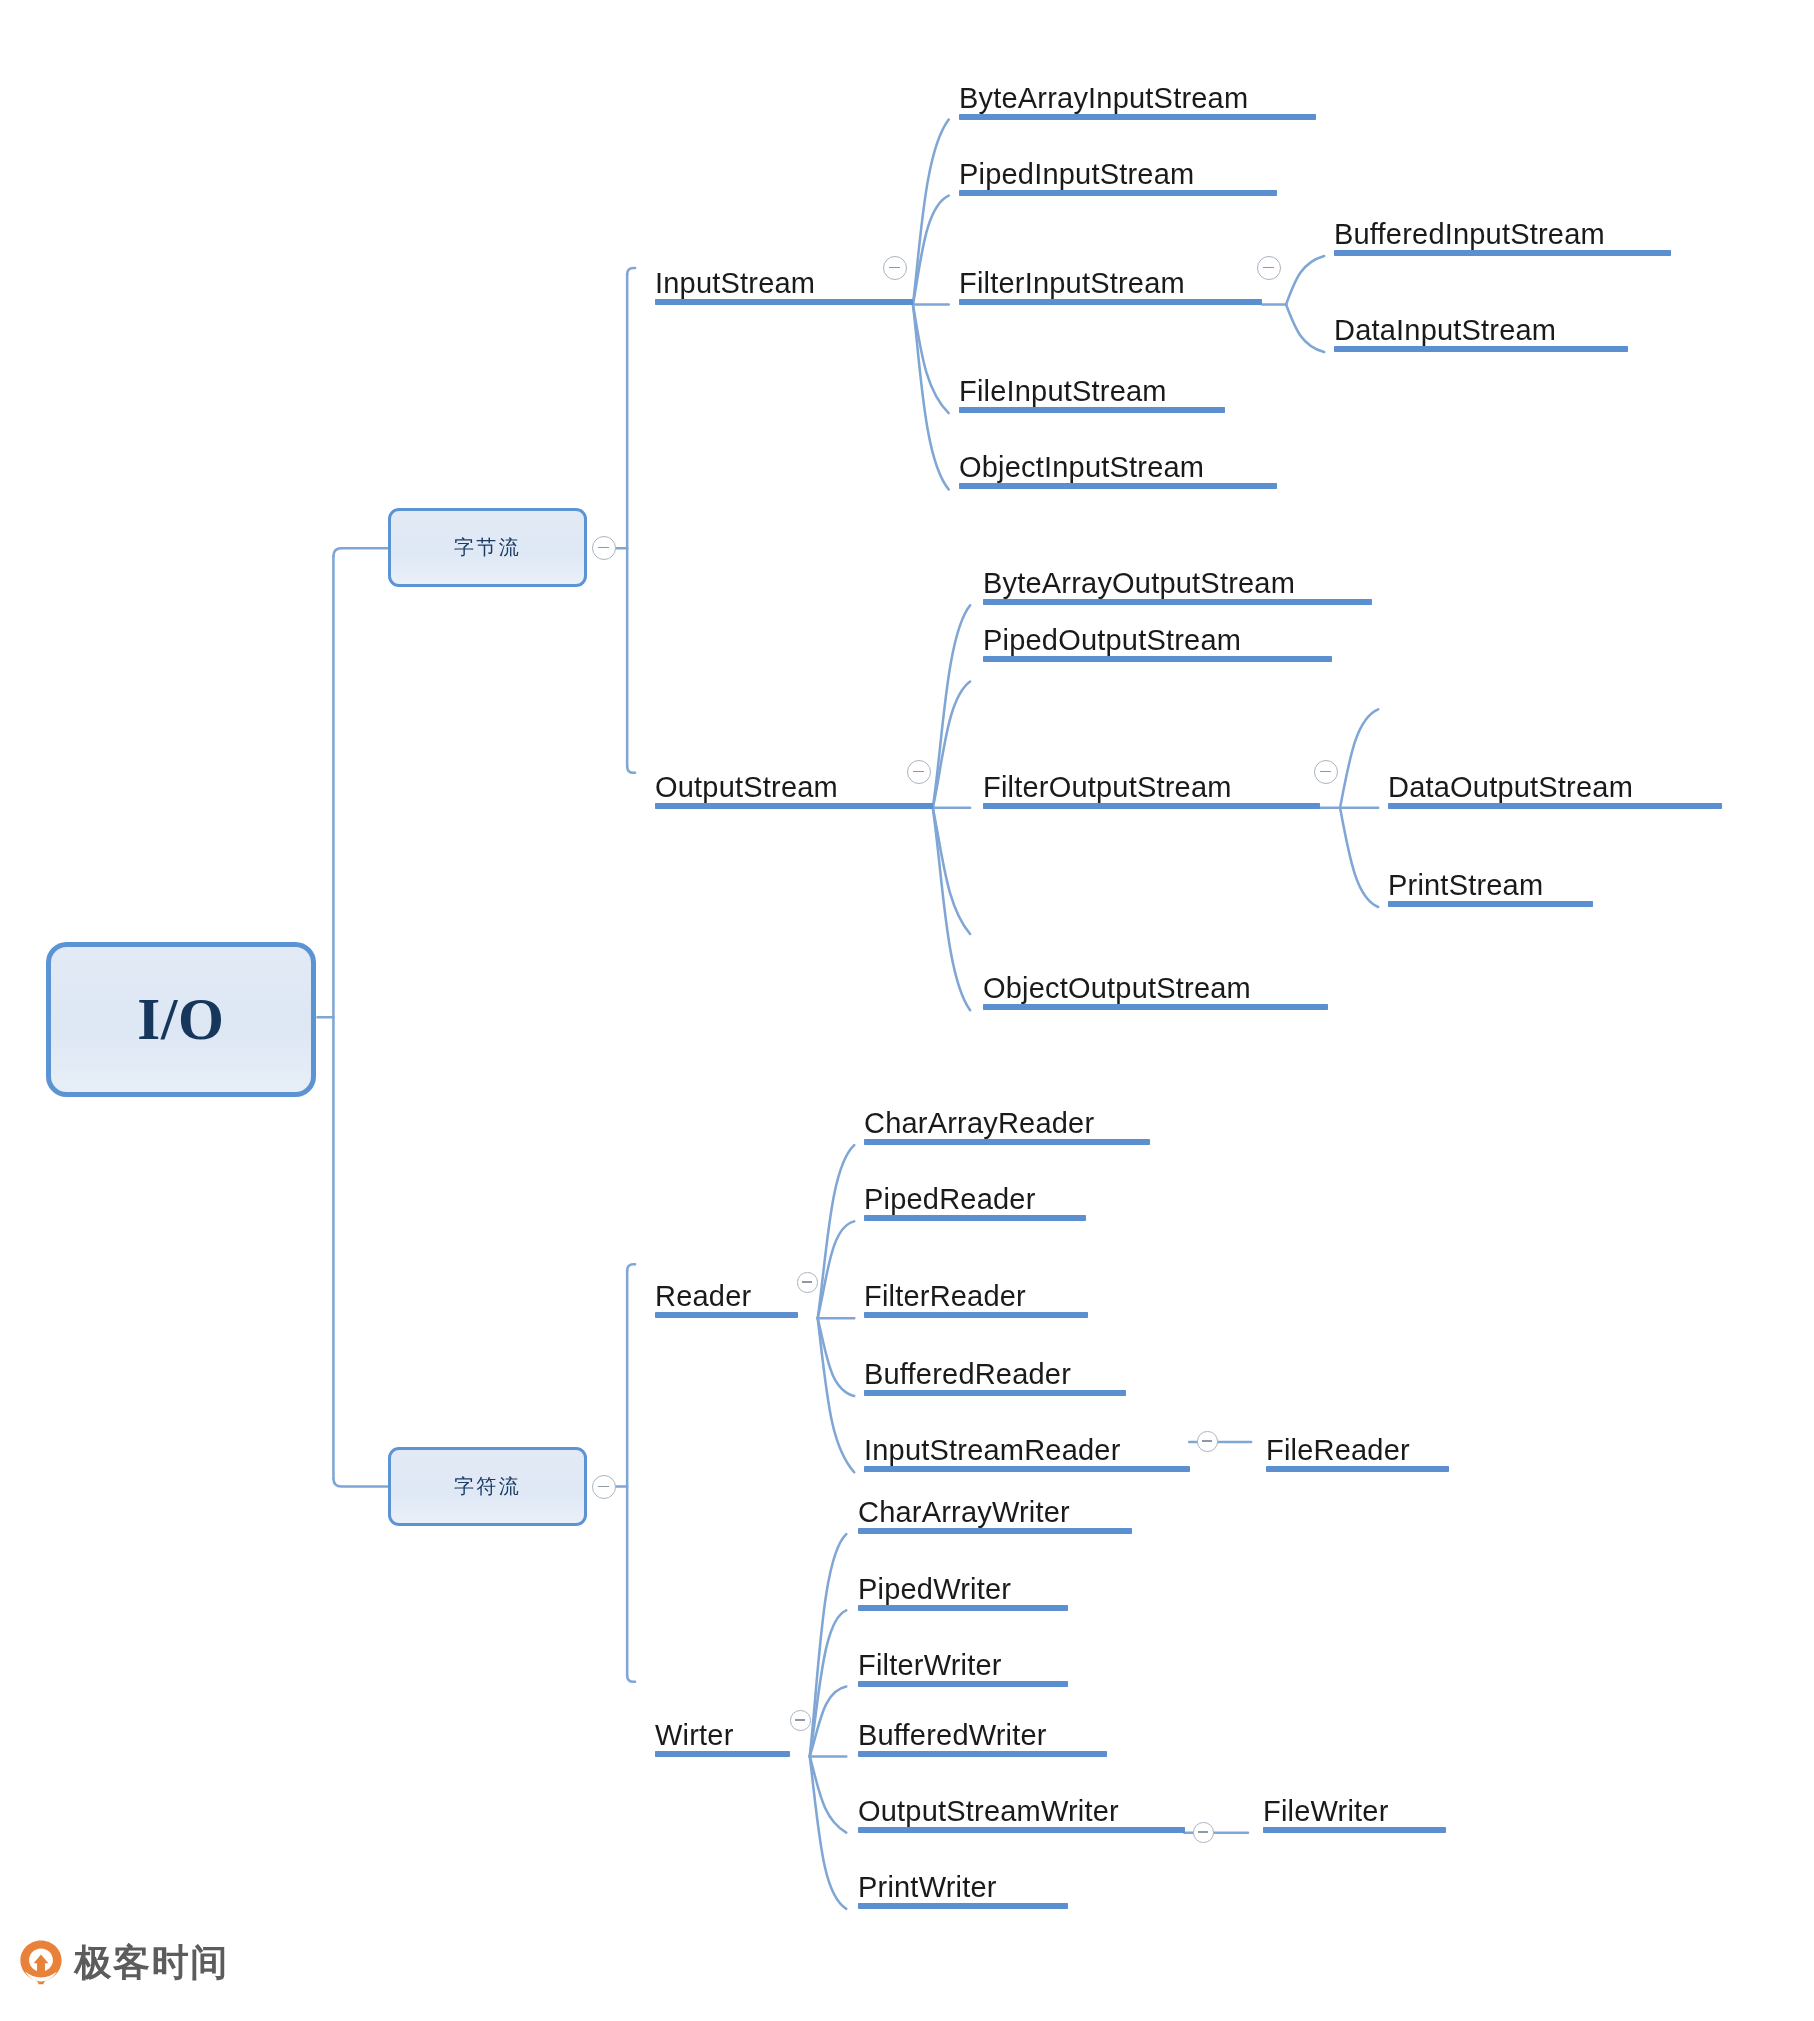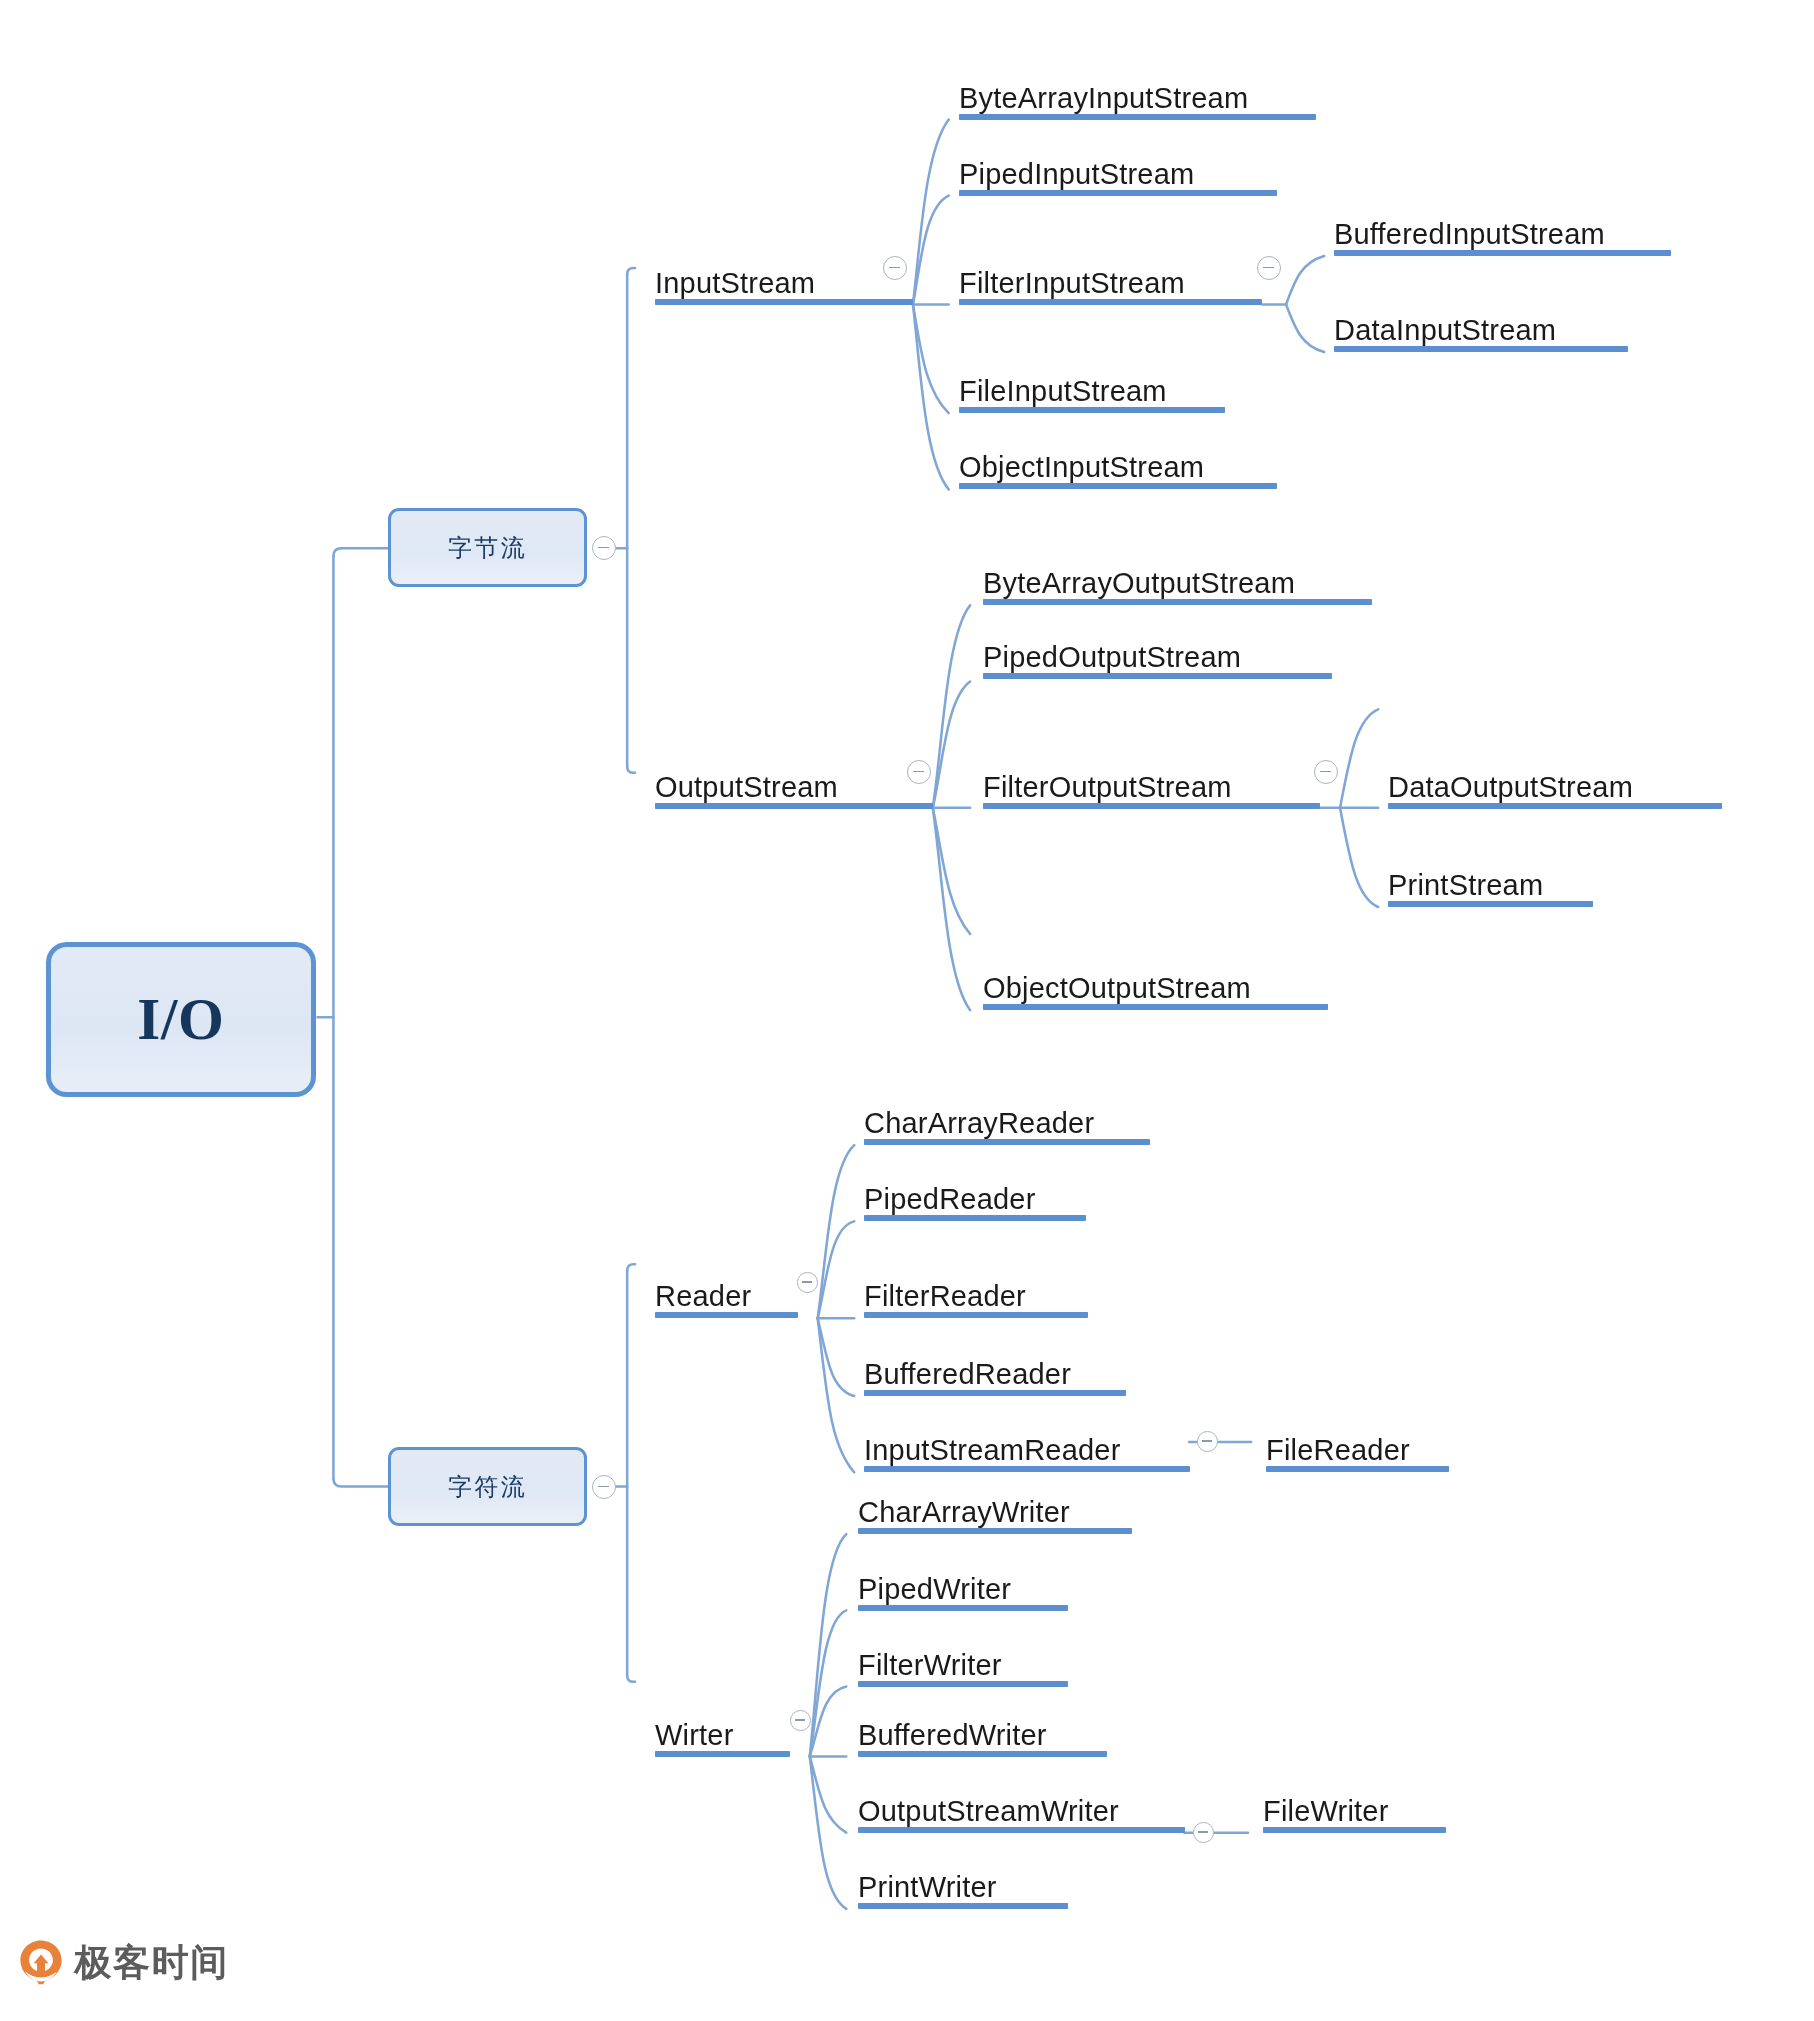--- a/index.html
+++ b/index.html
@@ -53,21 +53,21 @@
     box-sizing: border-box;
     border: 3.2px solid #5b93d3;
     border-radius: 11px;
     background: linear-gradient(180deg, #e3eaf6 0%, #dfe8f5 60%, #eaf0f8 100%);
     display: flex;
     align-items: center;
     justify-content: center;
   }
   .cat-label {
     font-family: Liberation Serif, serif;
-    font-size: 24px;
+    font-size: 20px;
     font-weight: 400;
     color: #1a3b64;
     letter-spacing: 2.4px;
   }
 
   
   .leaf {
     position: absolute;
     white-space: nowrap;
   }
@@ -272,21 +272,21 @@
     <span class="txt">OutputStream</span>
     <span class="rule" style="width:278px;"></span>
   </div>
   <div class="toggle" style="left:907px; top:760px;"></div>
 
   <div class="leaf" style="left:983px; top:554px; width:389px; height:51px;">
     <span class="txt">ByteArrayOutputStream</span>
     <span class="rule" style="width:389px;"></span>
   </div>
 
-  <div class="leaf" style="left:983px; top:628px; width:349px; height:51px;">
+  <div class="leaf" style="left:983px; top:611px; width:349px; height:51px;">
     <span class="txt">PipedOutputStream</span>
     <span class="rule" style="width:349px;"></span>
   </div>
 
   <div class="leaf" style="left:983px; top:758px; width:337px; height:51px;">
     <span class="txt">FilterOutputStream</span>
     <span class="rule" style="width:337px;"></span>
   </div>
   <div class="toggle" style="left:1314px; top:760px;"></div>
 

